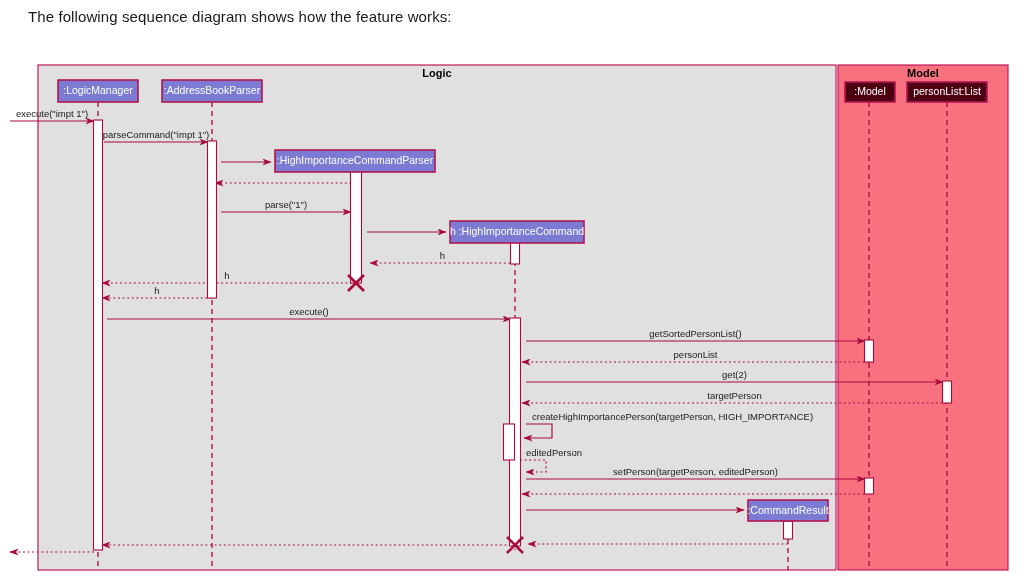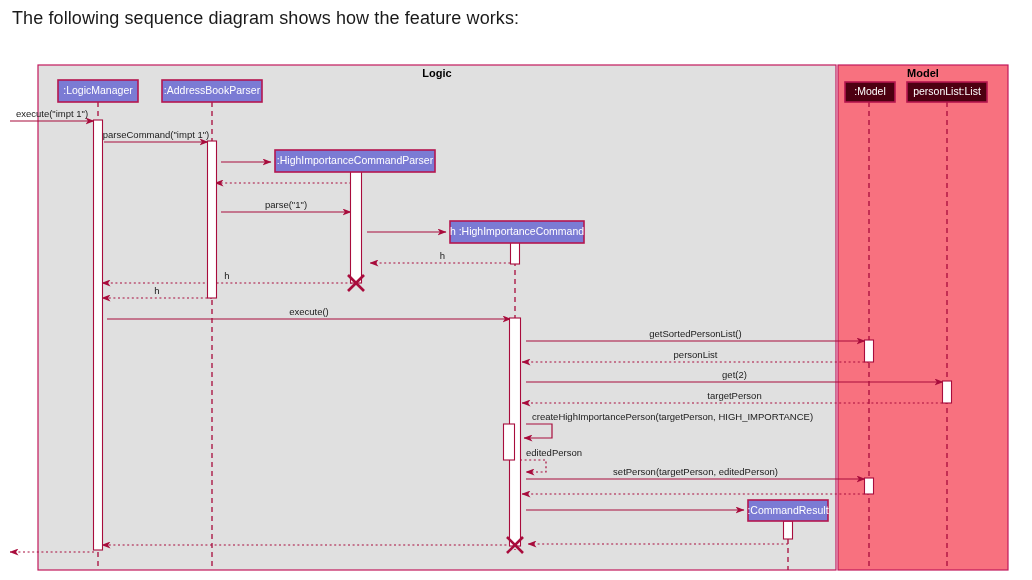--- a/index.html
+++ b/index.html
@@ -1,18 +1,18 @@
 <!DOCTYPE html>
 <html><head>
 <meta charset="utf-8">
 <style>
   html,body{margin:0;padding:0;background:#ffffff;}
   body{width:1032px;height:580px;overflow:hidden;
        font-family:"Liberation Sans","DejaVu Sans",sans-serif;}
-  #caption{position:absolute;left:12px;top:8px;font-size:18px;color:#1a1a1a;
+  #caption{position:absolute;left:28px;top:8px;font-size:15px;color:#1a1a1a;
            letter-spacing:.1px;white-space:nowrap;}
   #diagram{position:absolute;left:0;top:0;}
   .pk-label{font-family:"Liberation Sans","DejaVu Sans",sans-serif;font-size:11px;
             font-weight:bold;fill:#000000;text-anchor:middle;}
   .box-label{font-family:"Liberation Sans","DejaVu Sans",sans-serif;font-size:10.5px;
              fill:#ffffff;text-anchor:middle;dominant-baseline:middle;}
   .msg-label{font-family:"Liberation Sans","DejaVu Sans",sans-serif;font-size:9.5px;
              fill:#1a1a1a;text-anchor:middle;}
   .msg-label-l{font-family:"Liberation Sans","DejaVu Sans",sans-serif;font-size:9.5px;
              fill:#1a1a1a;text-anchor:start;}

